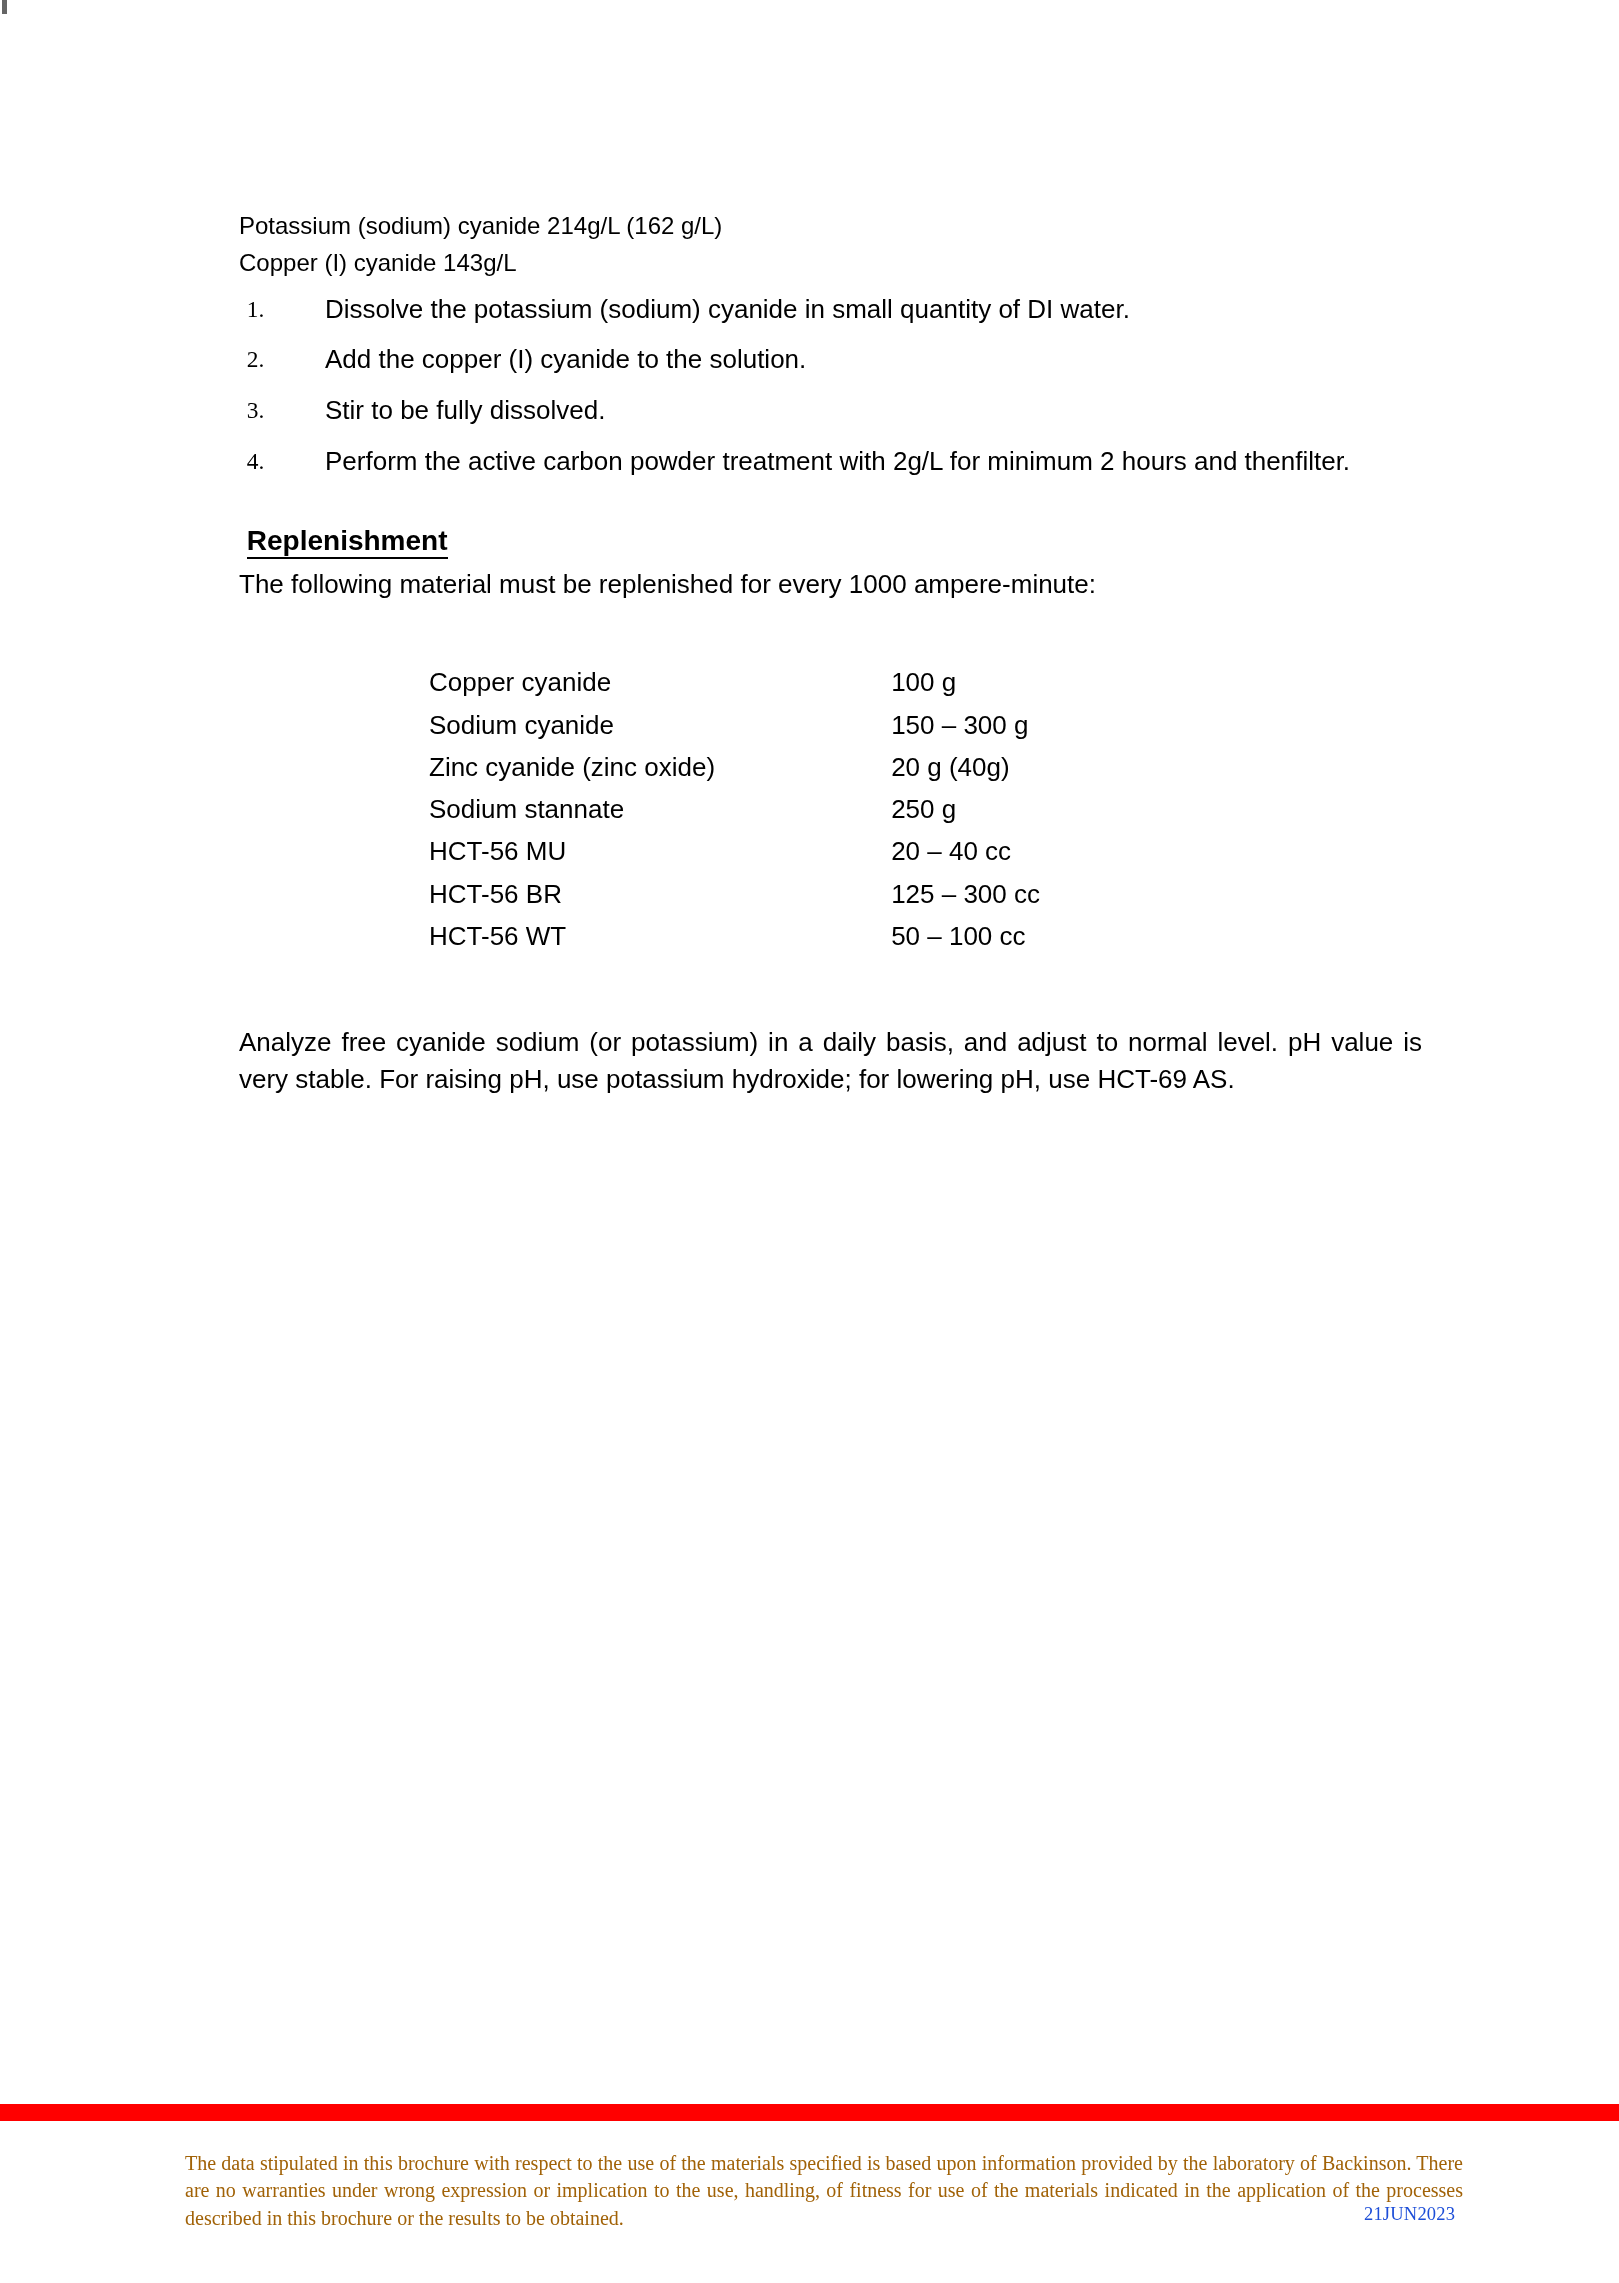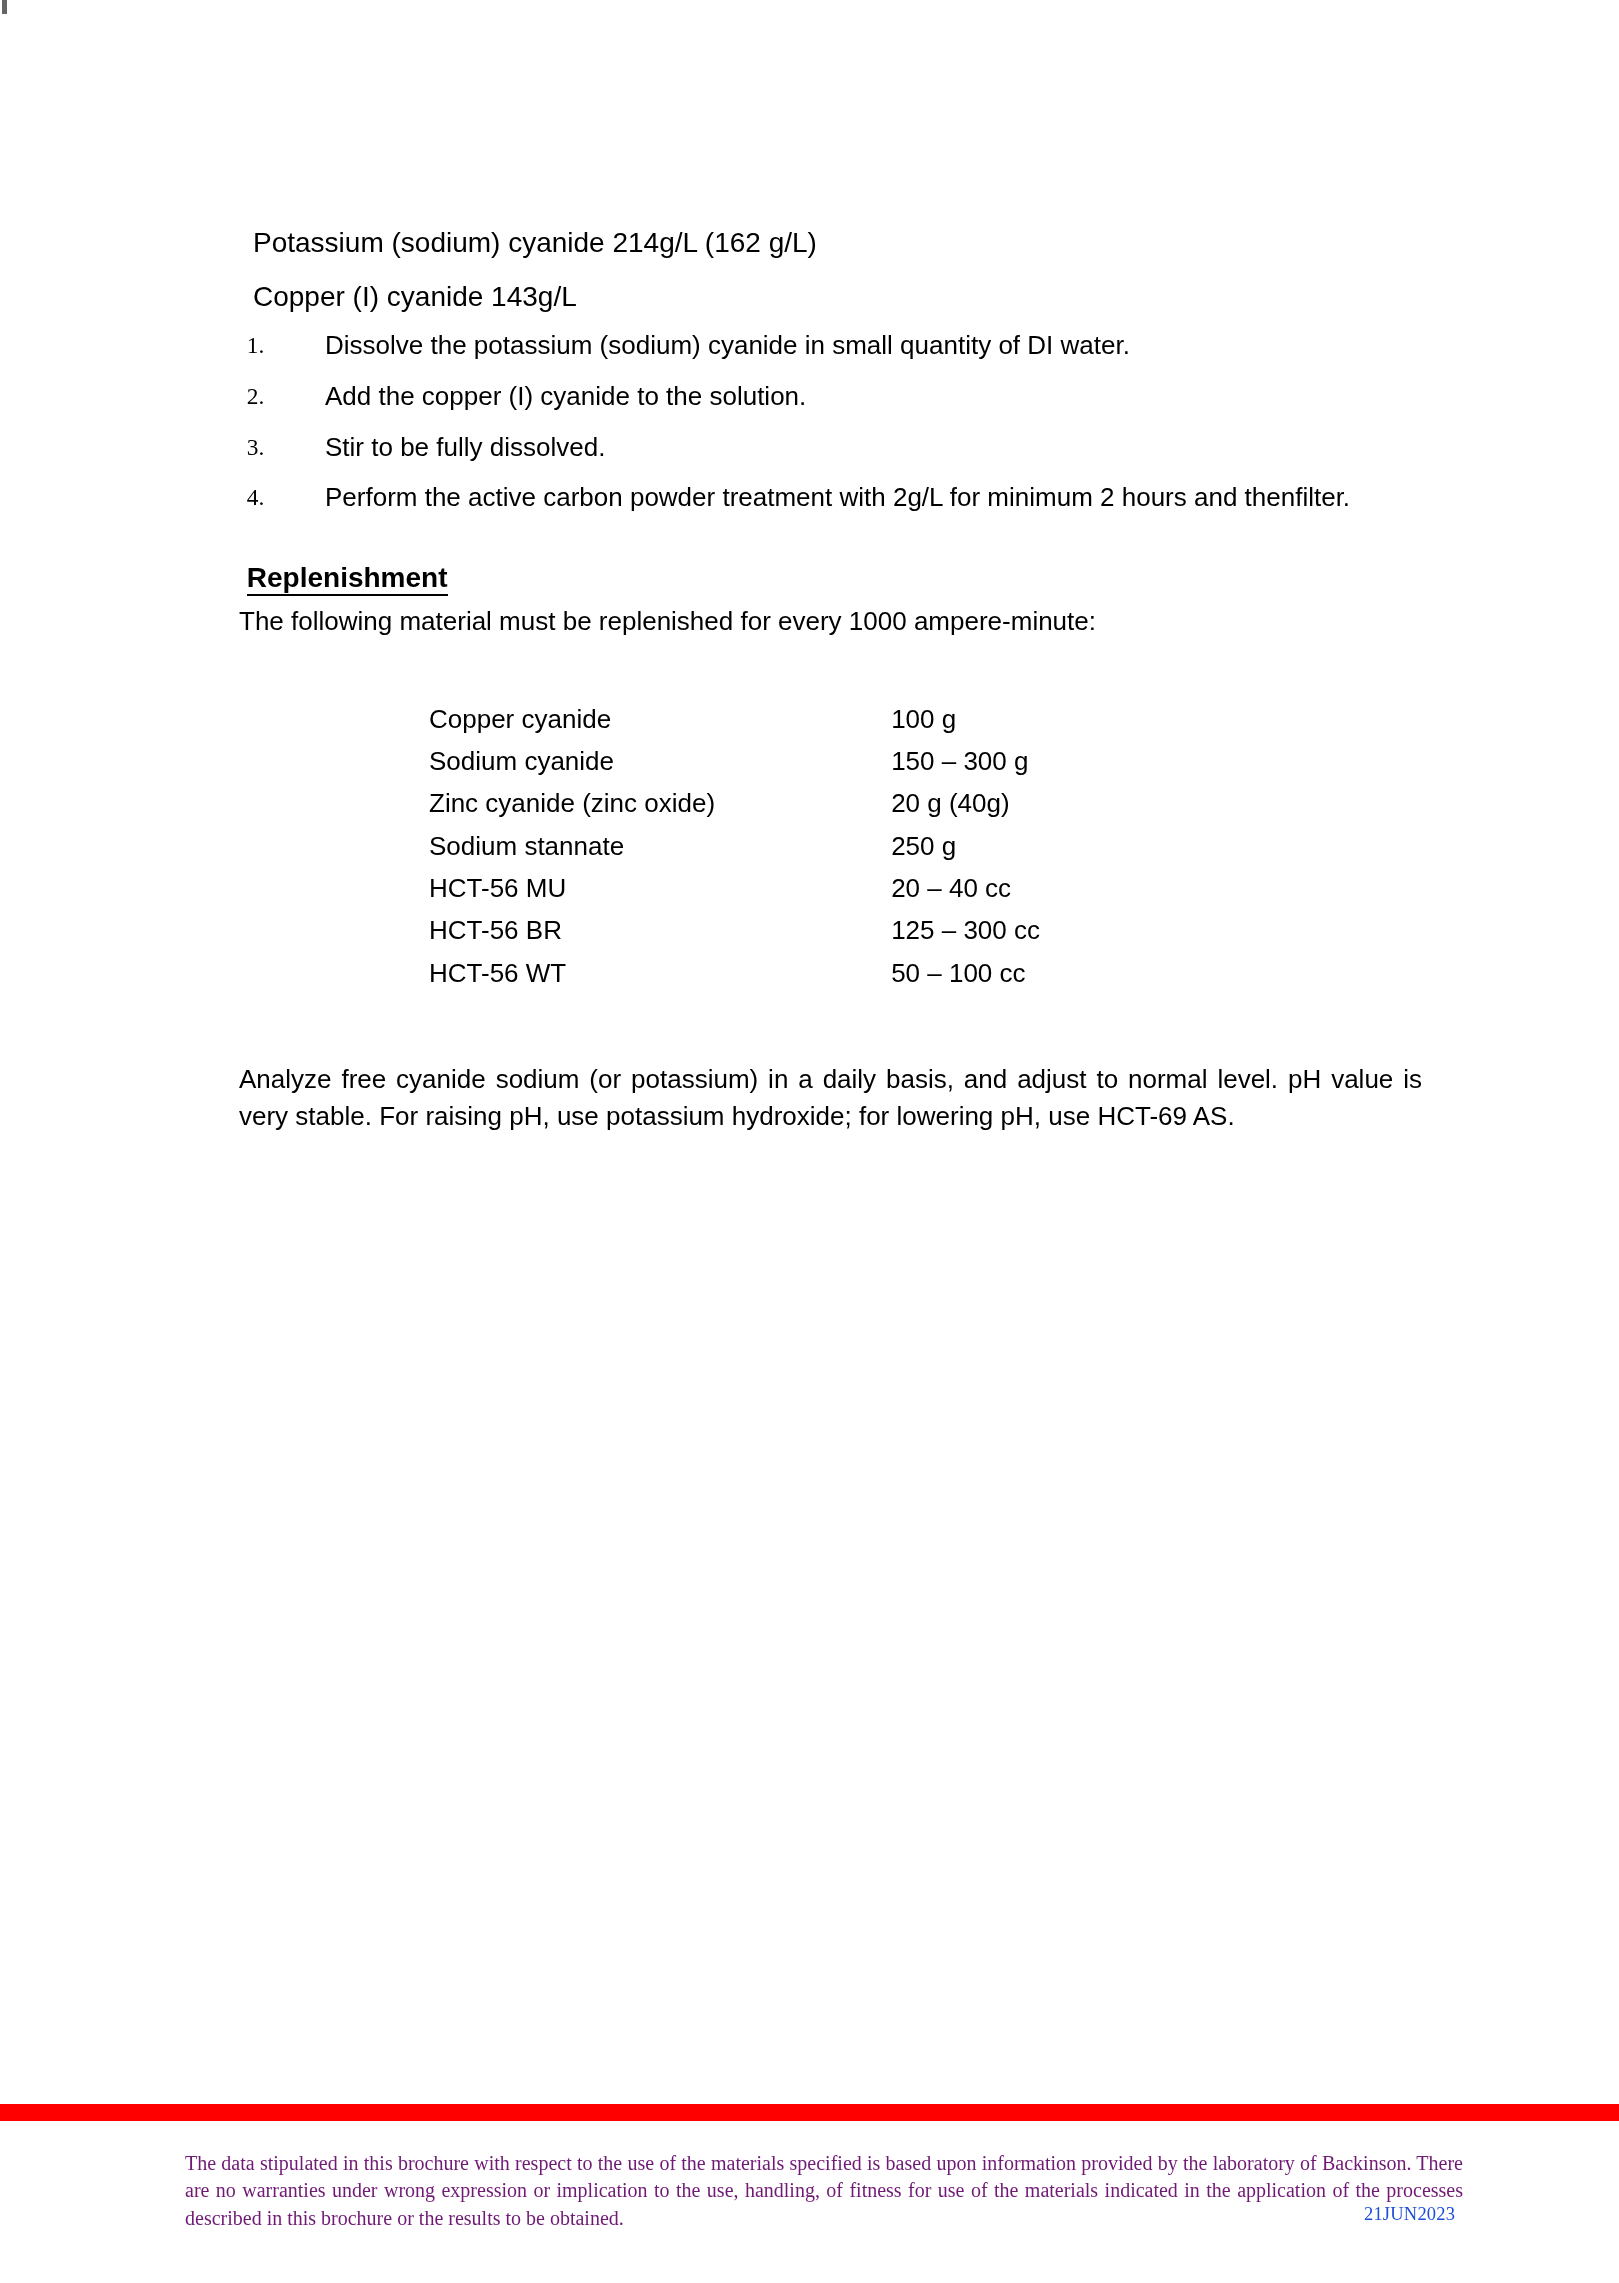--- a/index.html
+++ b/index.html
@@ -49,23 +49,23 @@
     padding: 0;
     line-height: 1.25;
     letter-spacing: 0.1px;
   }
   h1.doc-heading span.ul {
     border-bottom: 2.9px solid #000;
     padding-bottom: 1px;
   }
 
   .para {
-    font-size: 28px;
+    font-size: 24px;
     line-height: 1.44;
-    margin: 14px;
+    margin: 0;
     padding: 0;
   }
 
   .spacer-after-heading { height: 29px; }
 
   .comp-lines {
     margin-top: 0;
   }
   .comp-lines .para { margin-bottom: 2.9px; }
 
@@ -137,21 +137,21 @@
     background: #ff0000;
   }
 
   .footer {
     position: absolute;
     left: 185px;
     top: 2150px;
     width: 1278px;
   }
   .footer .disclaimer {
-    color: #701a75;
+    color: #a16207;
     font-family: "Liberation Serif", serif;
     font-size: 20px;
     line-height: 1.37;
     text-align: justify;
     margin: 0;
   }
   .footer .date {
     position: absolute;
     right: 7.8px;
     top: 54px;

